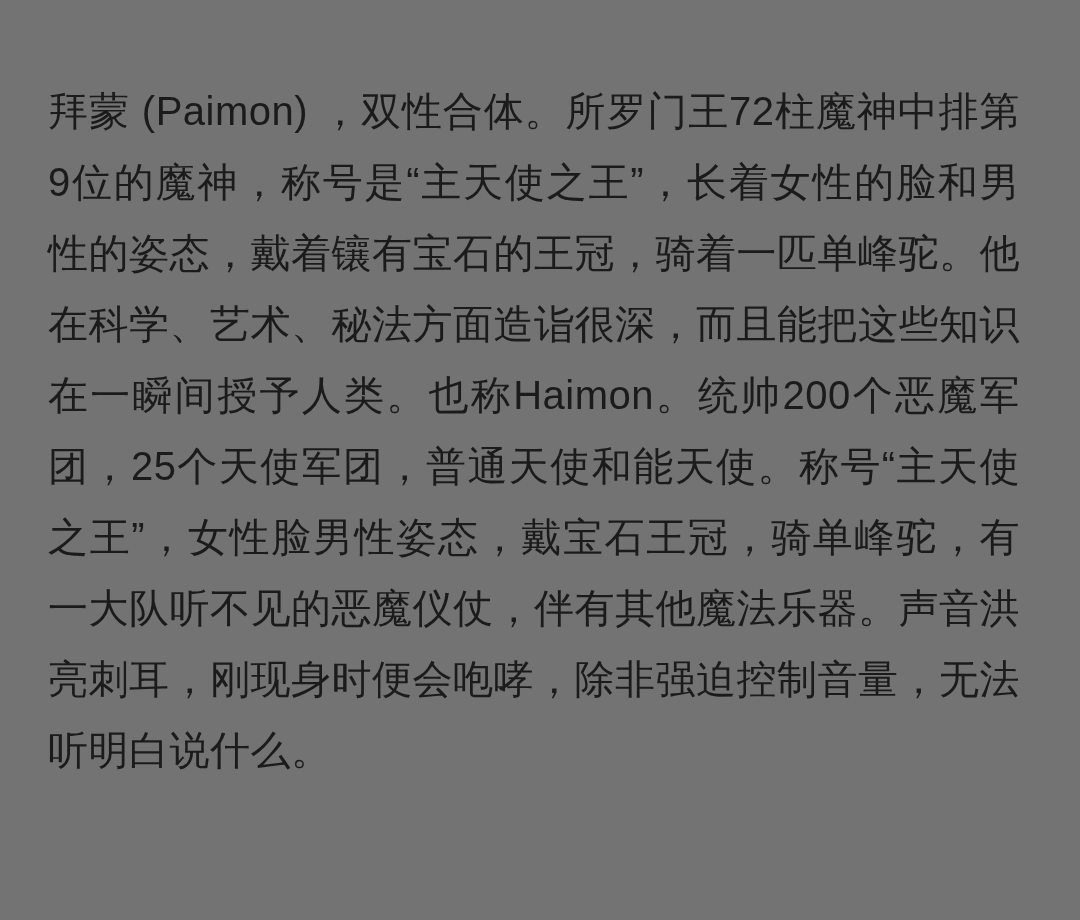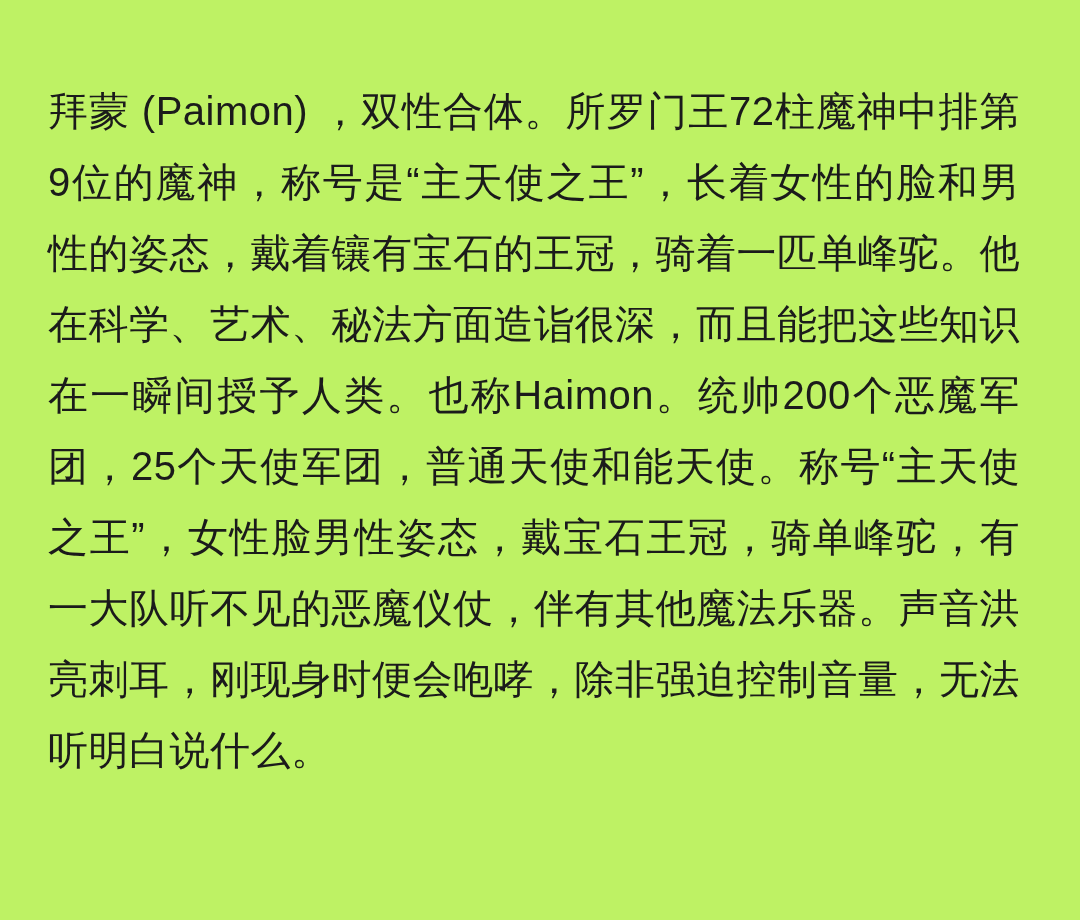--- a/index.html
+++ b/index.html
@@ -10,21 +10,21 @@
     width: 1080px;
     height: 920px;
     background: #ffffff;
     font-family: "Liberation Sans", "DejaVu Sans", sans-serif;
     overflow: hidden;
   }
   .page {
     box-sizing: border-box;
     width: 1080px;
     height: 920px;
-    background: #bef264;
+    background: #737373;
     padding: 36px 60px 0 48px;
   }
   .article-body {
     color: #1b1b1b;
     font-size: 40px;
     line-height: 71px;
     letter-spacing: 0.5px;
     text-align: justify;
     text-justify: inter-character;
     word-break: break-word;

